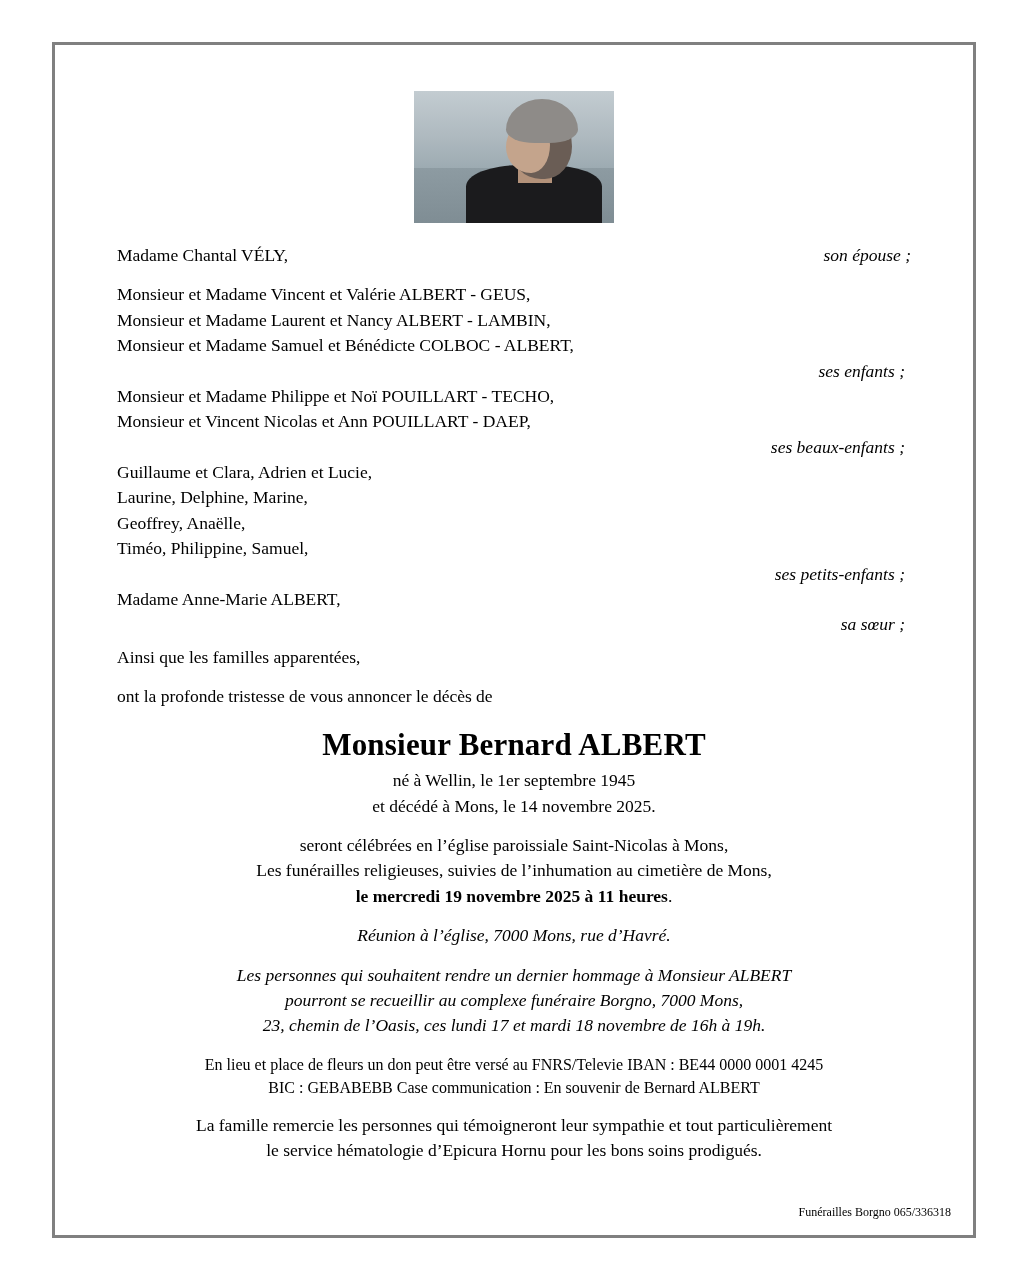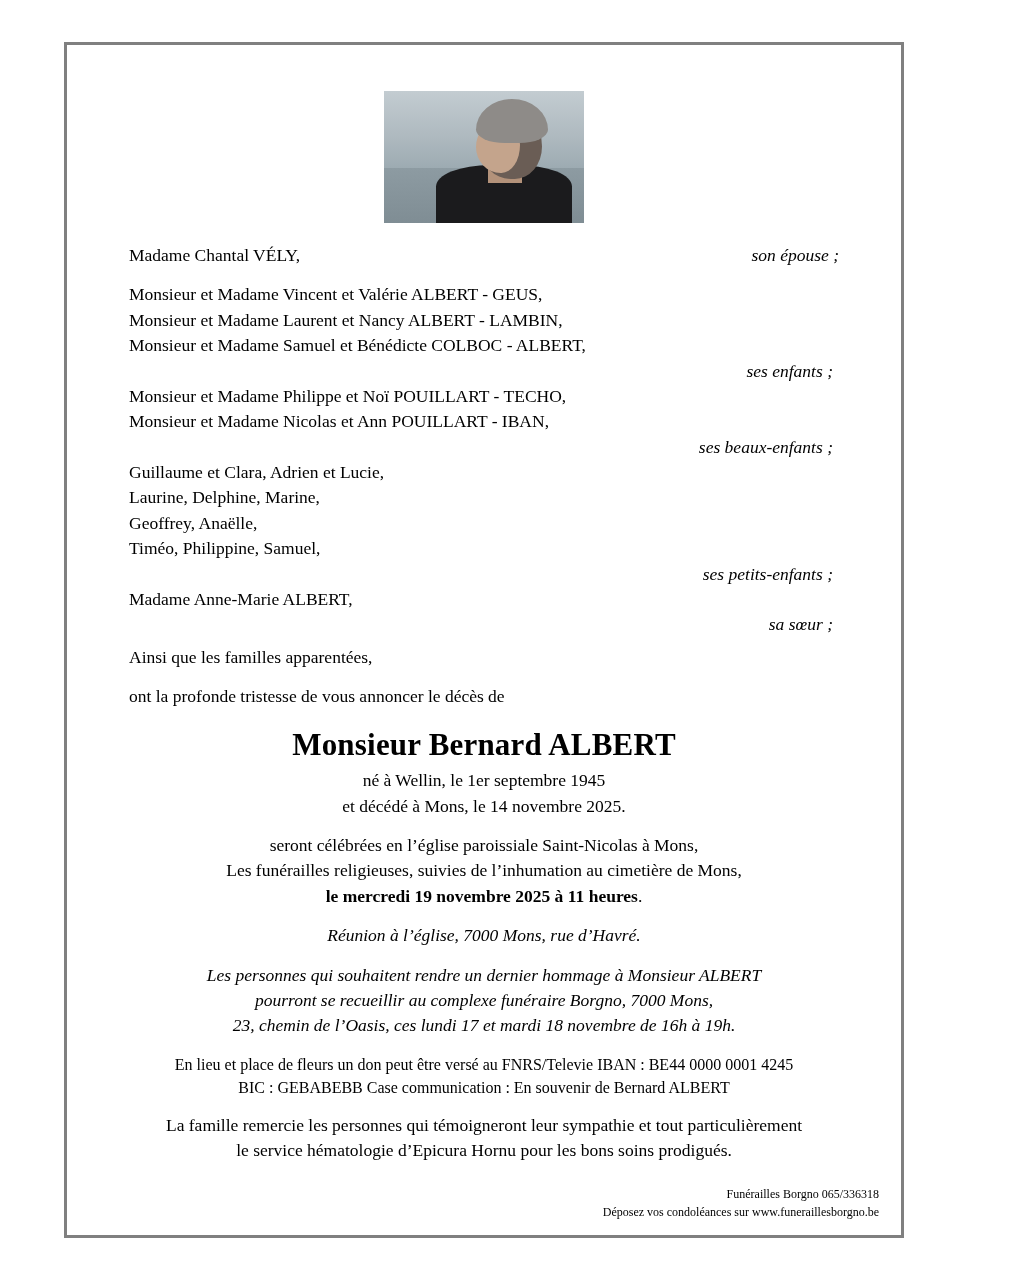--- a/index.html
+++ b/index.html
@@ -9,23 +9,23 @@
   }
   body {
     width: 1028px;
     height: 1280px;
     font-family: "Liberation Serif", serif;
     color: #000000;
     position: relative;
   }
   .page {
     position: absolute;
-    left: 64px;
+    left: 52px;
     top: 42px;
-    width: 840px;
+    width: 924px;
     height: 1196px;
     border: 3px solid #808080;
     background: #ffffff;
     box-sizing: border-box;
   }
   .inner {
     position: absolute;
     left: 0;
     top: 0;
     width: 100%;
@@ -177,21 +177,21 @@
 
       <div>
         <div class="left-col">Monsieur et Madame Vincent et Valérie ALBERT - GEUS,</div>
         <div class="left-col">Monsieur et Madame Laurent et Nancy ALBERT - LAMBIN,</div>
         <div class="left-col">Monsieur et Madame Samuel et Bénédicte COLBOC - ALBERT,</div>
         <div class="rel-line">ses enfants ;</div>
       </div>
 
       <div>
         <div class="left-col">Monsieur et Madame Philippe et Noï POUILLART - TECHO,</div>
-        <div class="left-col">Monsieur et Madame Nicolas et Ann POUILLART - IBAN,</div>
+        <div class="left-col">Monsieur et Vincent Nicolas et Ann POUILLART - DAEP,</div>
         <div class="rel-line">ses beaux-enfants ;</div>
       </div>
 
       <div>
         <div class="left-col">Guillaume et Clara, Adrien et Lucie,</div>
         <div class="left-col">Laurine, Delphine, Marine,</div>
         <div class="left-col">Geoffrey, Anaëlle,</div>
         <div class="left-col">Timéo, Philippine, Samuel,</div>
         <div class="rel-line">ses petits-enfants ;</div>
       </div>
@@ -239,17 +239,16 @@
 
       <div class="gap-sm"></div>
 
       <div class="center">La famille remercie les personnes qui témoigneront leur sympathie et tout particulièrement</div>
       <div class="center">le service hématologie d’Epicura Hornu pour les bons soins prodigués.</div>
 
     </div>
 
     <div class="footer">
       <div>Funérailles Borgno 065/336318</div>
-      <div>Déposez vos condoléances sur www.funeraillesborgno.be</div>
     </div>
 
   </div>
 </div>
 
 </body></html>

